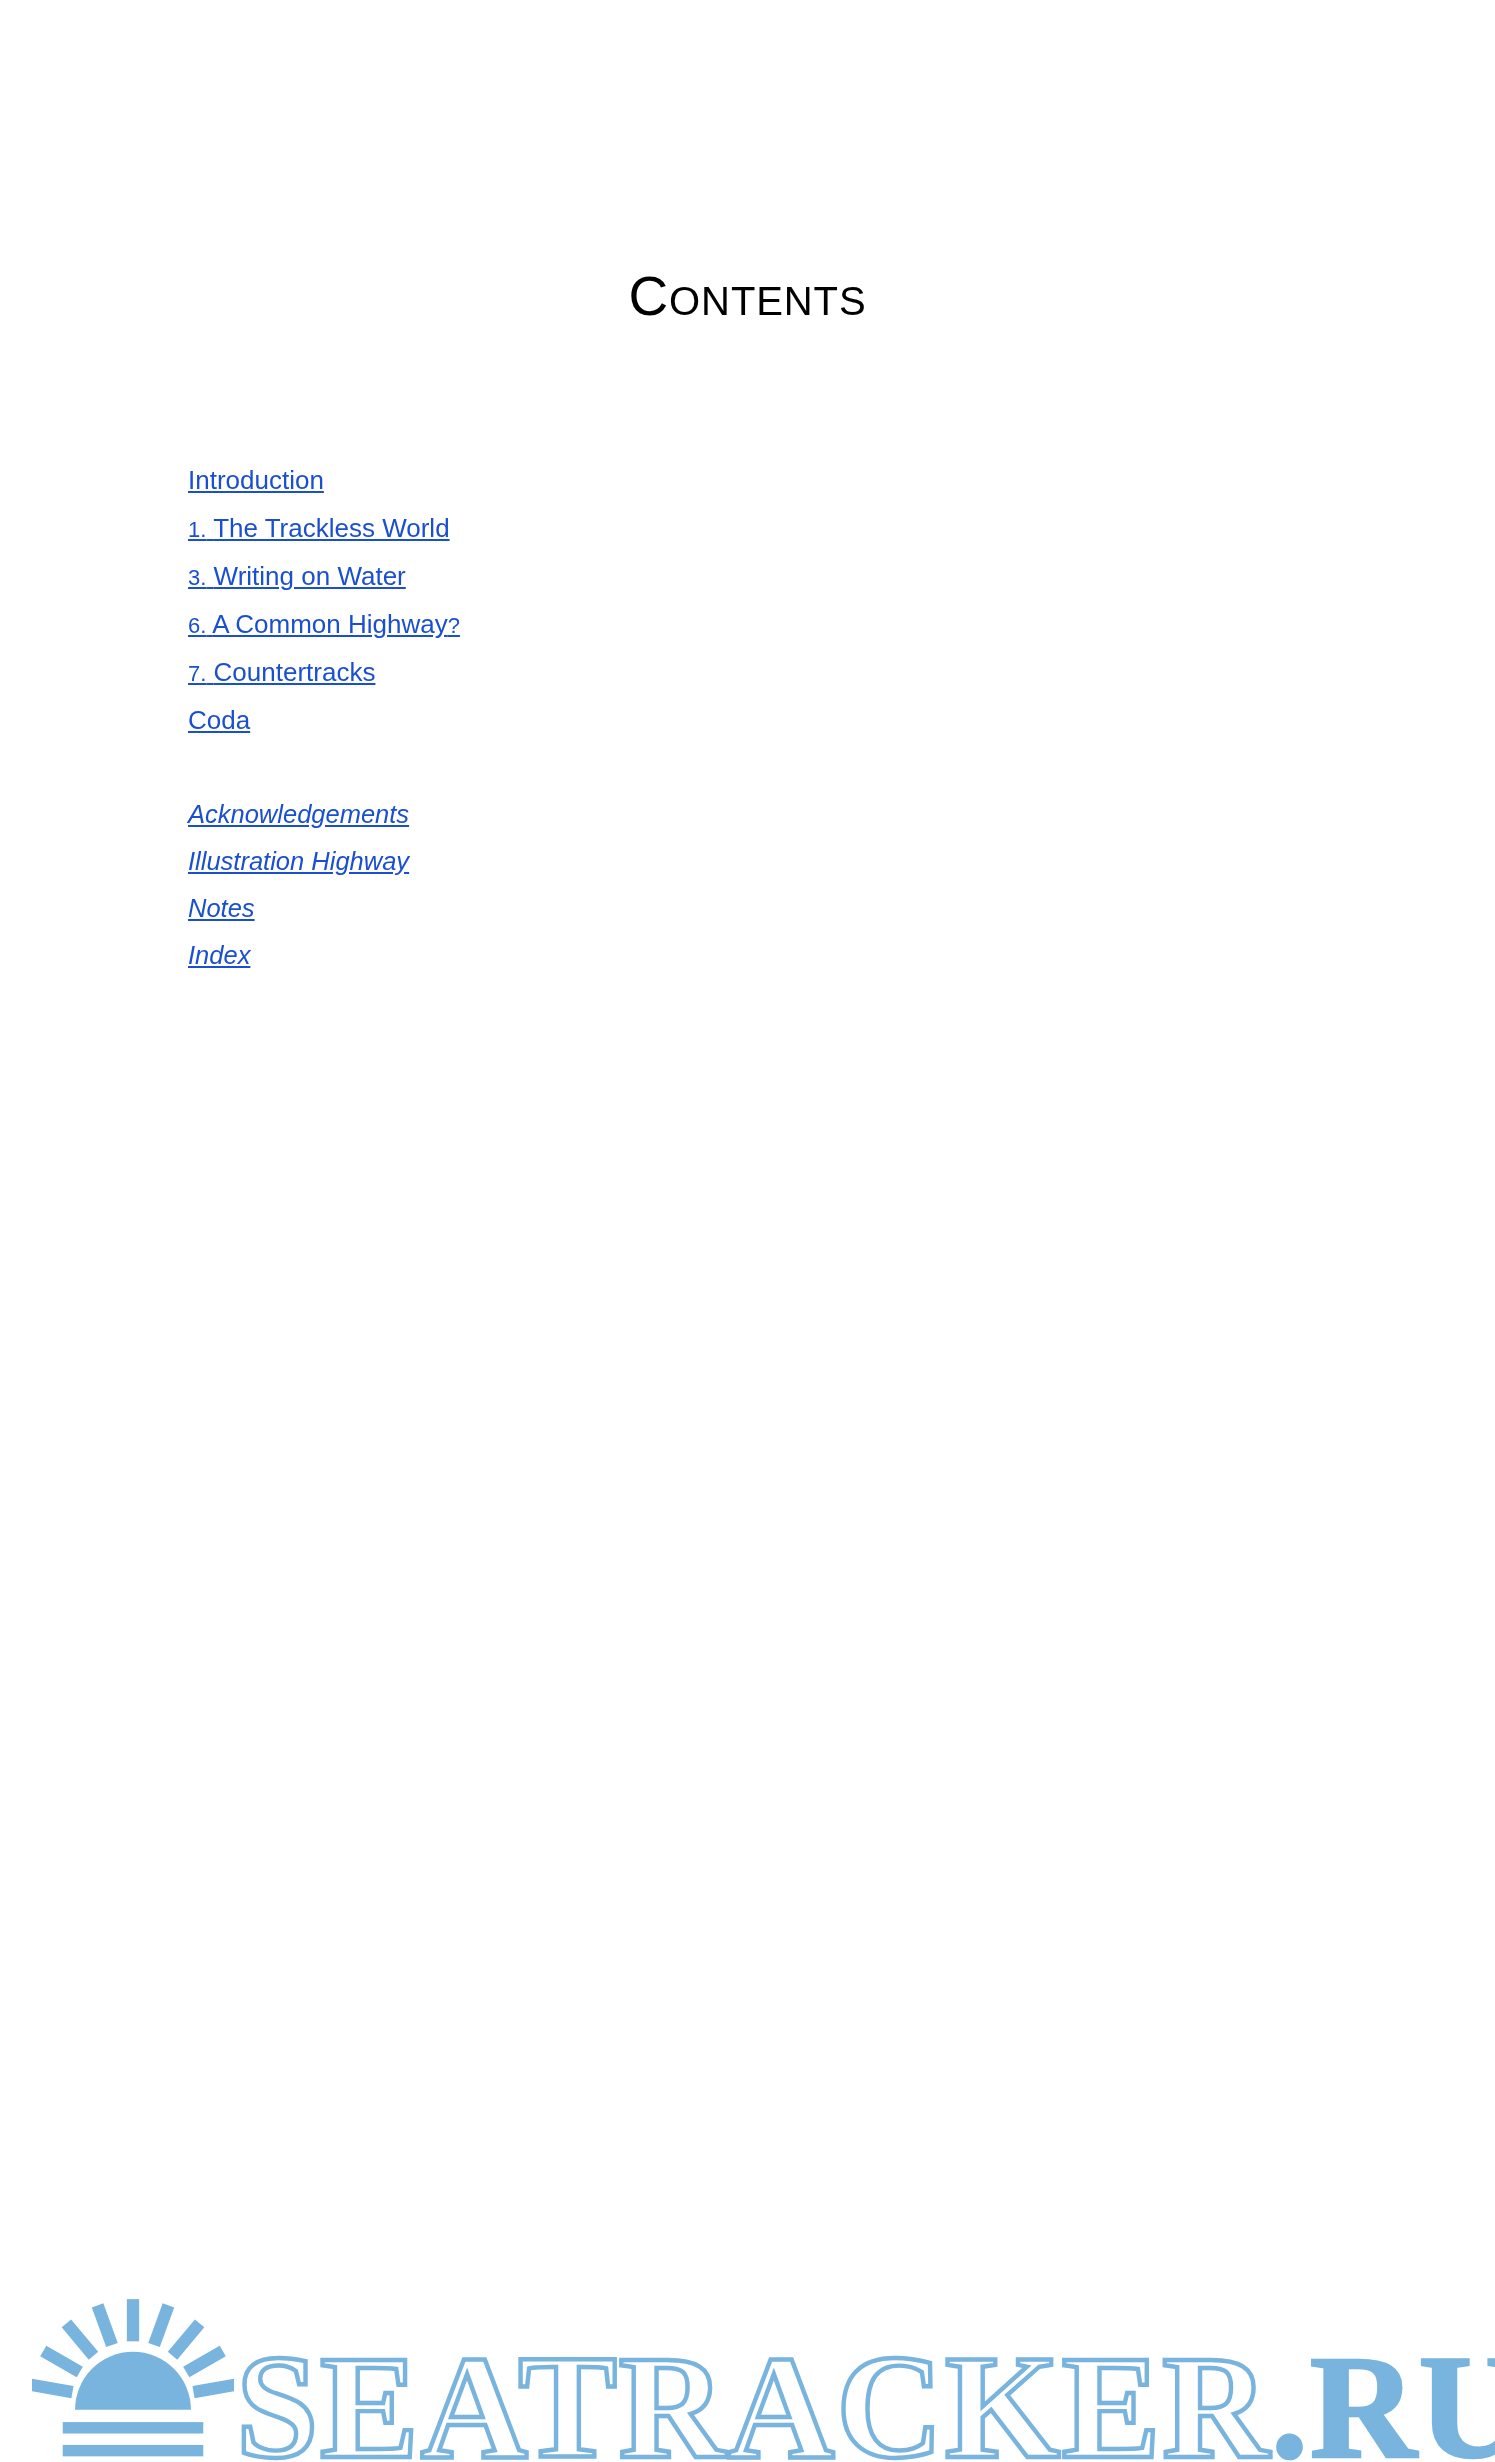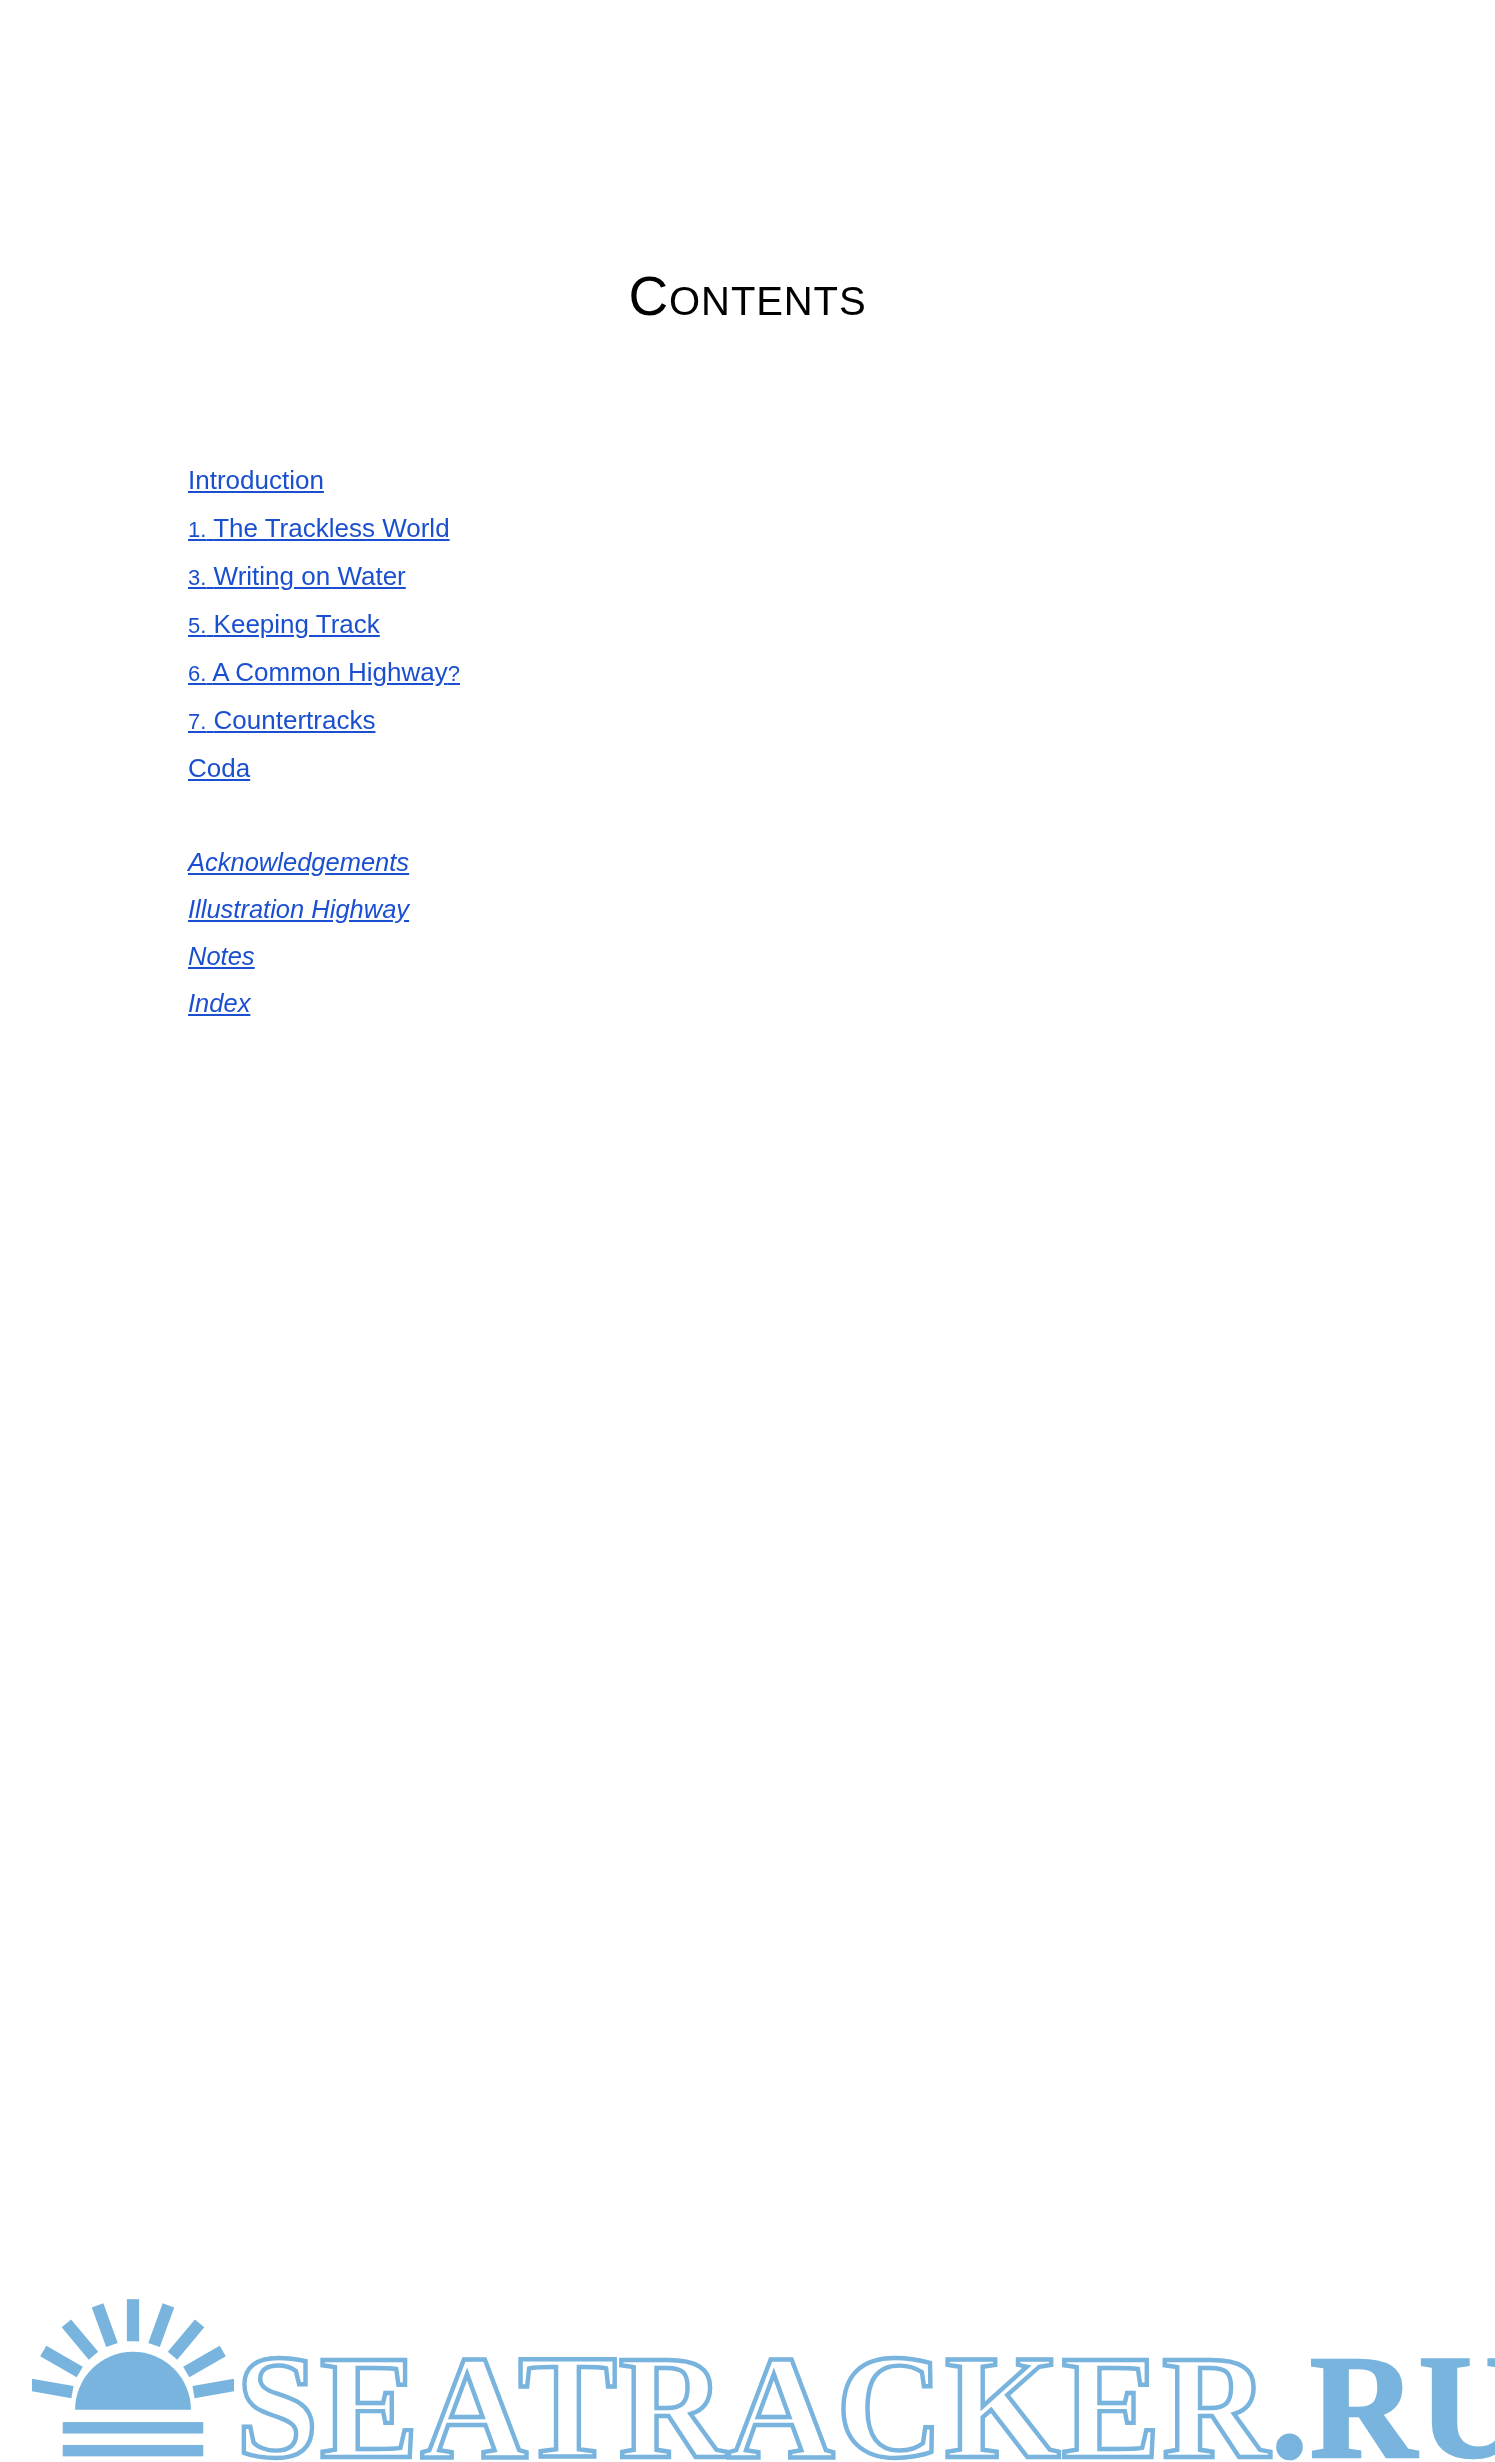--- a/index.html
+++ b/index.html
@@ -122,21 +122,20 @@
   <div class="toc">
 
     <a class="toc-entry" href="#"><span class="num"></span><span>Introduction</span><span class="qmark"></span></a>
 
     <a class="toc-entry" href="#"><span class="num">1.</span> <span>The Trackless World</span><span class="qmark"></span></a>
 
 
     <a class="toc-entry" href="#"><span class="num">3.</span> <span>Writing on Water</span><span class="qmark"></span></a>
 
 
-    <a class="toc-entry" href="#"><span class="num">5.</span> <span>Keeping Track</span><span class="qmark"></span></a>
 
     <a class="toc-entry" href="#"><span class="num">6.</span> <span>A Common Highway</span><span class="qmark">?</span></a>
 
     <a class="toc-entry" href="#"><span class="num">7.</span> <span>Countertracks</span><span class="qmark"></span></a>
 
     <a class="toc-entry" href="#"><span class="num"></span><span>Coda</span><span class="qmark"></span></a>
 
     <div class="toc-group-gap"></div>
 
     <a class="toc-entry back-matter" href="#">Acknowledgements</a>

